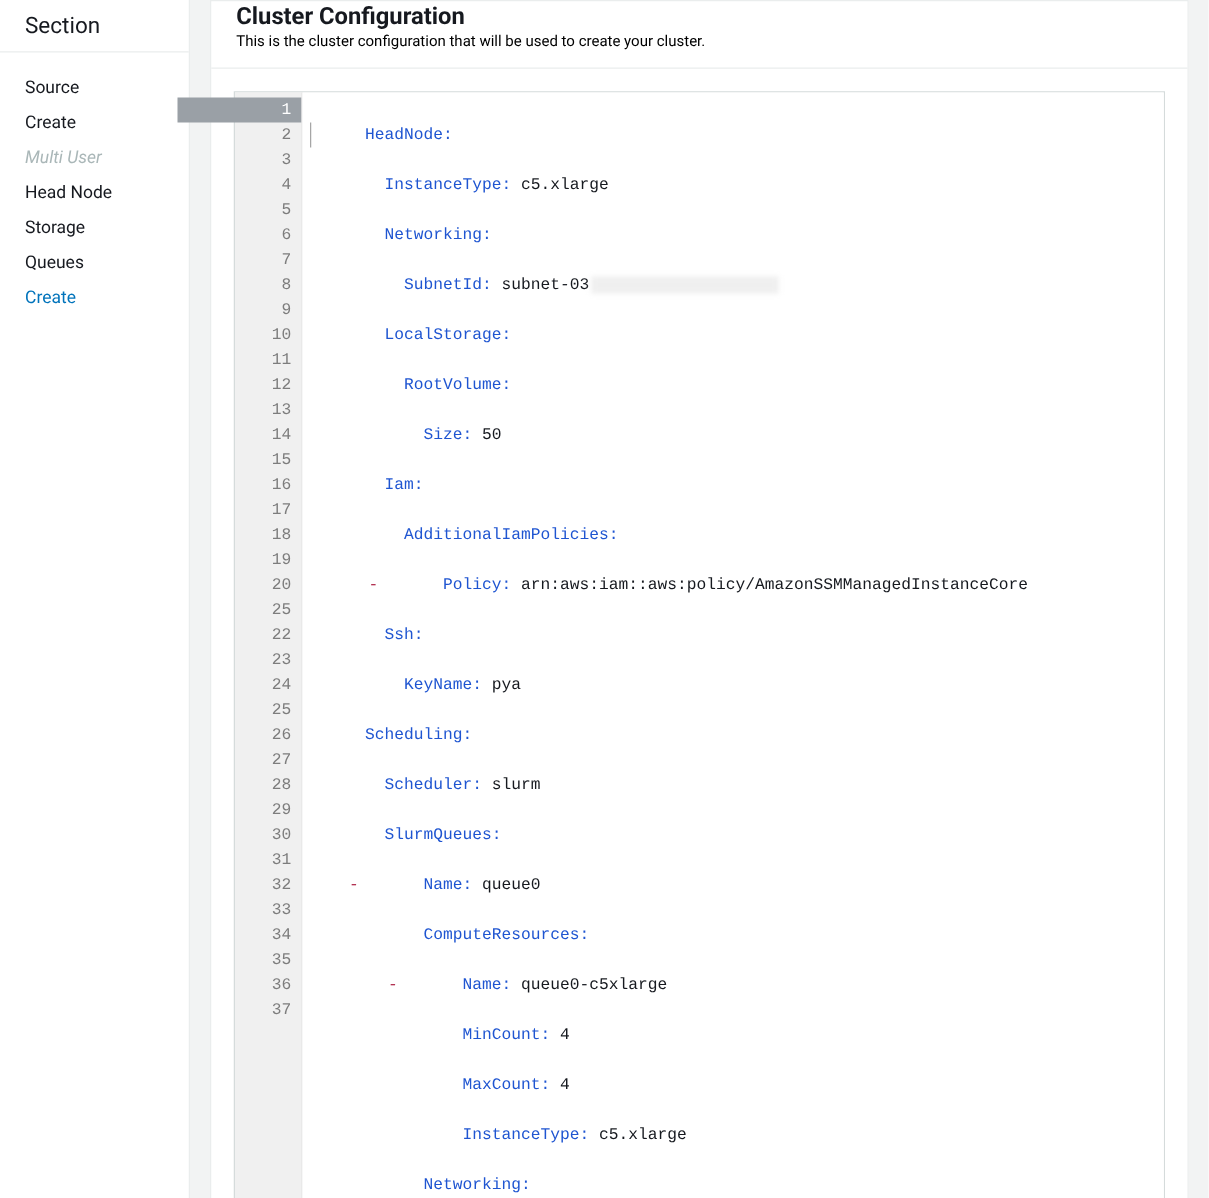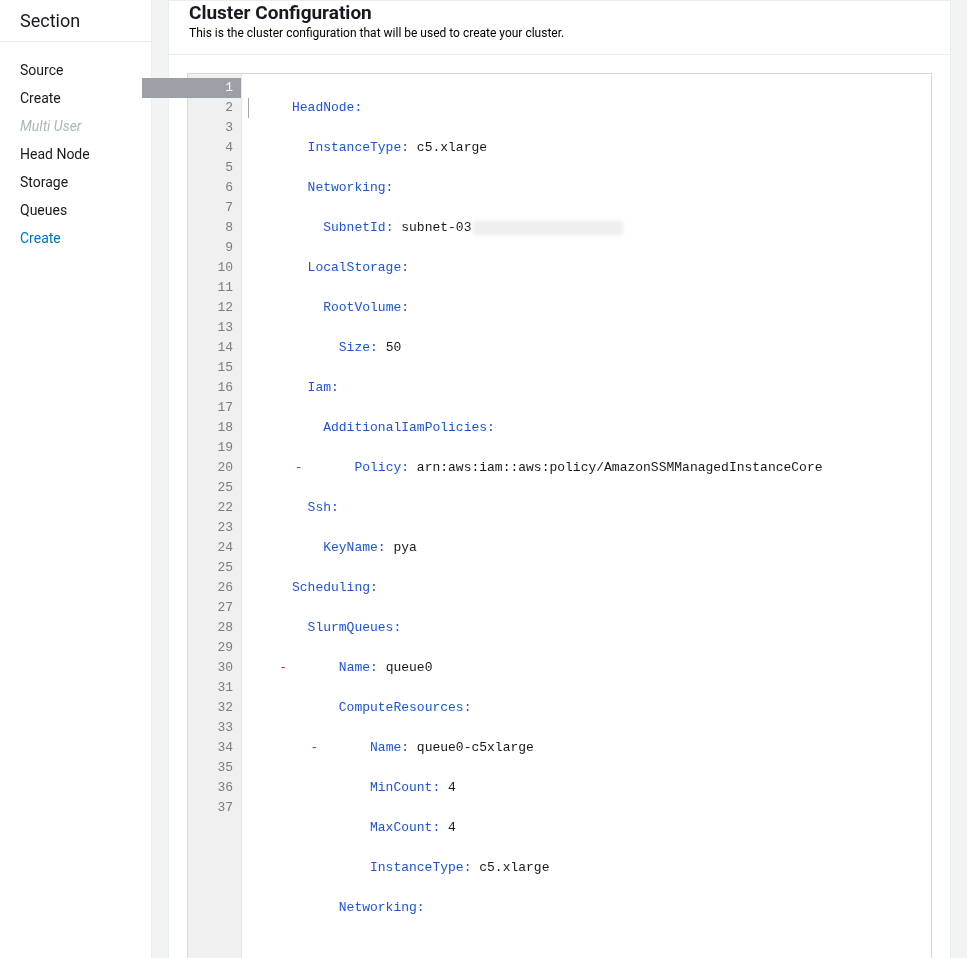--- a/index.html
+++ b/index.html
@@ -163,20 +163,21 @@
 <div class="line">    <span class="key">SubnetId:</span> subnet-03<span class="redact"></span></div>
 <div class="line">  <span class="key">LocalStorage:</span></div>
 <div class="line">    <span class="key">RootVolume:</span></div>
 <div class="line">      <span class="key">Size:</span> 50</div>
 <div class="line">  <span class="key">Iam:</span></div>
 <div class="line">    <span class="key">AdditionalIamPolicies:</span></div>
 <div class="line">      <span class="dash">- </span><span class="key">Policy:</span> arn:aws:iam::aws:policy/AmazonSSMManagedInstanceCore</div>
 <div class="line">  <span class="key">Ssh:</span></div>
 <div class="line">    <span class="key">KeyName:</span> pya</div>
 <div class="line"><span class="key">Scheduling:</span></div>
+<div class="line">  <span class="key">Scheduler:</span> slurm</div>
 <div class="line">  <span class="key">SlurmQueues:</span></div>
 <div class="line">    <span class="dash">- </span><span class="key">Name:</span> queue0</div>
 <div class="line">      <span class="key">ComputeResources:</span></div>
 <div class="line">        <span class="dash">- </span><span class="key">Name:</span> queue0-c5xlarge</div>
 <div class="line">          <span class="key">MinCount:</span> 4</div>
 <div class="line">          <span class="key">MaxCount:</span> 4</div>
 <div class="line">          <span class="key">InstanceType:</span> c5.xlarge</div>
 <div class="line">      <span class="key">Networking:</span></div>
 
 

